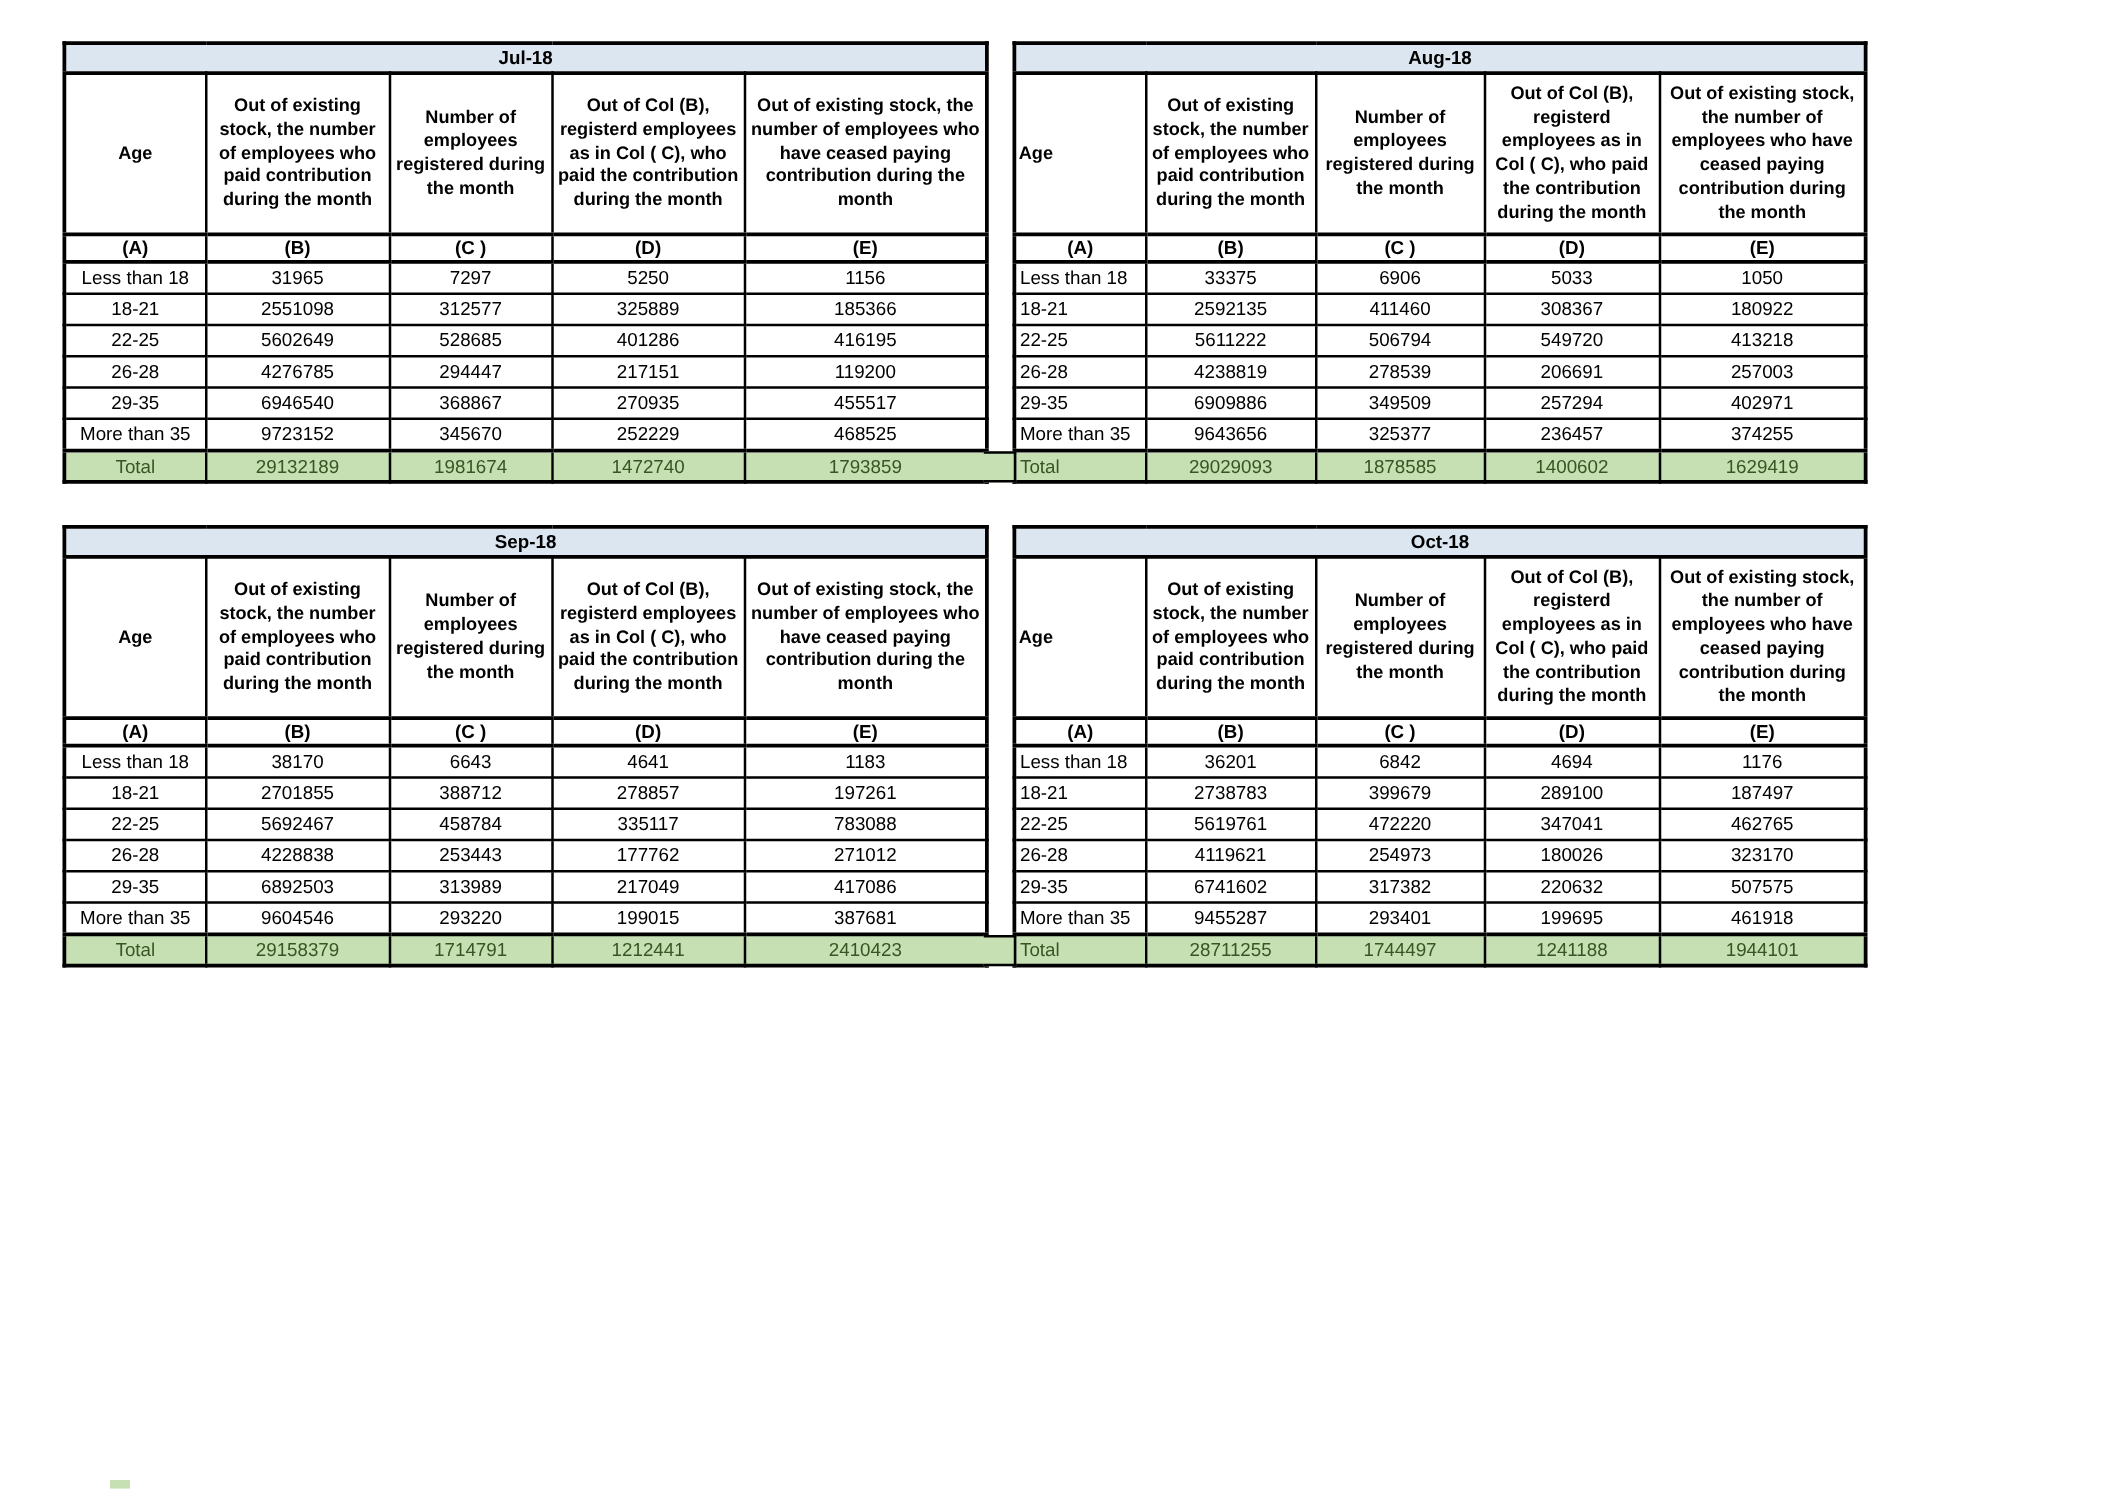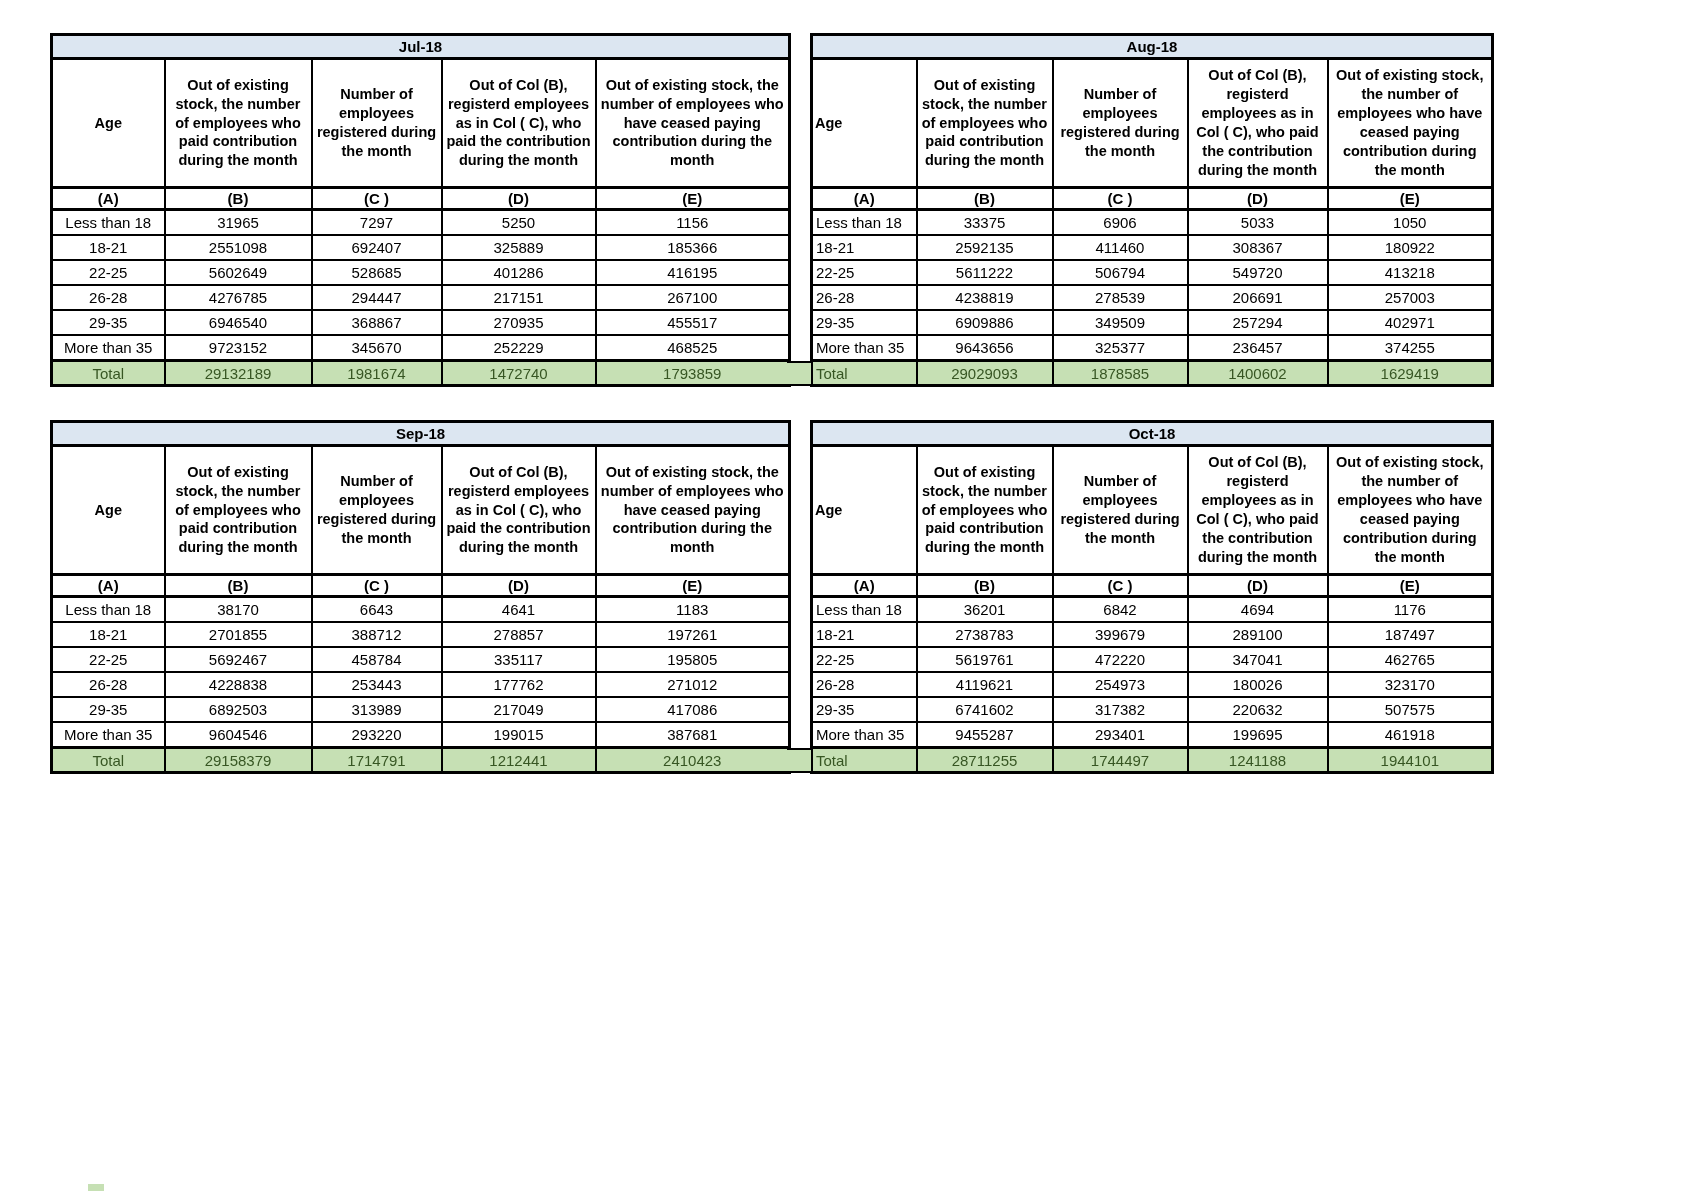--- a/index.html
+++ b/index.html
@@ -102,37 +102,37 @@
         <tr>
           <td class="label-cell">Less than 18</td>
           <td>31965</td>
           <td>7297</td>
           <td>5250</td>
           <td>1156</td>
         </tr>
         <tr>
           <td class="label-cell">18-21</td>
           <td>2551098</td>
-          <td>692407</td>
+          <td>312577</td>
           <td>325889</td>
           <td>185366</td>
         </tr>
         <tr>
           <td class="label-cell">22-25</td>
           <td>5602649</td>
           <td>528685</td>
           <td>401286</td>
           <td>416195</td>
         </tr>
         <tr>
           <td class="label-cell">26-28</td>
           <td>4276785</td>
           <td>294447</td>
           <td>217151</td>
-          <td>267100</td>
+          <td>119200</td>
         </tr>
         <tr>
           <td class="label-cell">29-35</td>
           <td>6946540</td>
           <td>368867</td>
           <td>270935</td>
           <td>455517</td>
         </tr>
         <tr>
           <td class="label-cell">More than 35</td>
@@ -275,21 +275,21 @@
           <td>2701855</td>
           <td>388712</td>
           <td>278857</td>
           <td>197261</td>
         </tr>
         <tr>
           <td class="label-cell">22-25</td>
           <td>5692467</td>
           <td>458784</td>
           <td>335117</td>
-          <td>195805</td>
+          <td>783088</td>
         </tr>
         <tr>
           <td class="label-cell">26-28</td>
           <td>4228838</td>
           <td>253443</td>
           <td>177762</td>
           <td>271012</td>
         </tr>
         <tr>
           <td class="label-cell">29-35</td>

